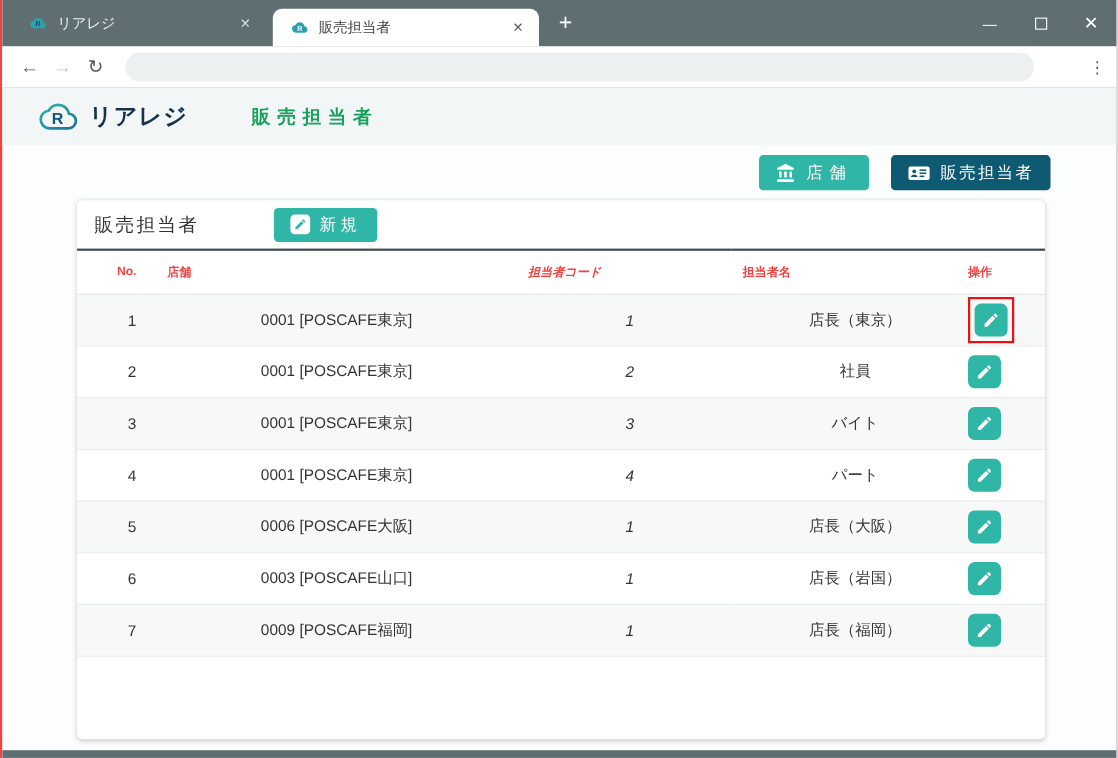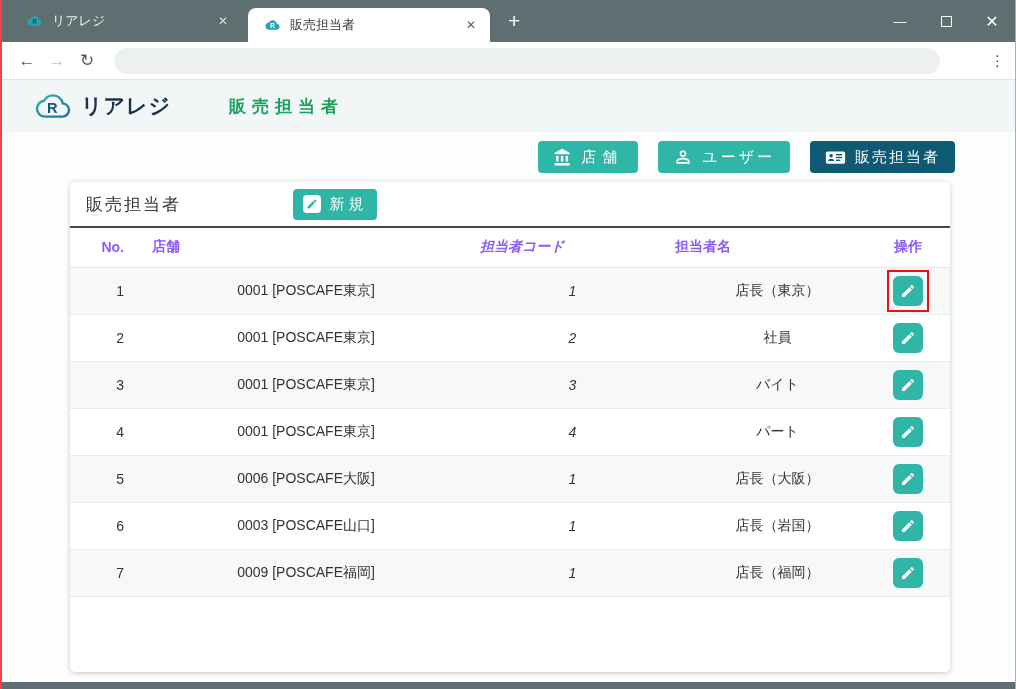--- a/index.html
+++ b/index.html
@@ -39,33 +39,33 @@
   .nav-row{ display:flex; justify-content:flex-end; align-items:center; gap:20px; margin:9px 60px 0 0; }
   .nav-btn{ height:32px; display:flex; align-items:center; gap:9px; padding:0 15px;
     background:#2fb6a6; color:#fff; font-size:15px; border:none; border-radius:4px; letter-spacing:3px; }
   .nav-btn.wide{ letter-spacing:6px; }
   .nav-btn.active{ background:#0e5a72; letter-spacing:2px; }
 
   .card{ width:880px; height:490px; margin:9px 0 0 68px; background:#fff; border-radius:5px;
     box-shadow:0 1px 5px rgba(60,64,67,.28); overflow:hidden; }
   .card-header{ height:44px; display:flex; align-items:center; padding-left:16px; }
   .card-title{ font-size:17px; color:#333; letter-spacing:2px; }
-  .new-btn{ margin-left:112px; width:84px; height:31px; background:#2fb6a6; border:none; border-radius:4px;
+  .new-btn{ margin-left:68px; width:94px; height:31px; background:#2fb6a6; border:none; border-radius:4px;
     color:#fff; font-size:15px; letter-spacing:4px; display:flex; align-items:center; justify-content:center; gap:9px; }
   .icon-box{ width:18px; height:18px; background:#fff; border-radius:4px; display:flex; align-items:center; justify-content:center; }
 
   table{ width:100%; border-collapse:collapse; border-top:2px solid #3d4a52; table-layout:fixed; }
-  th{ font-size:14px; font-weight:bold; color:#8b5cf6; text-align:left; height:40px; border-bottom:1px solid #e4e7e7; }
+  th{ font-size:11px; font-weight:bold; color:#ef4444; text-align:left; height:40px; border-bottom:1px solid #e4e7e7; }
   td{ font-size:14px; color:#333; height:47px; border-bottom:1px solid #e9ecec;text-align:center; }
   tbody tr:nth-child(odd){ background:#f7f8f8; }
   .c-no{ width:60px; text-align:right; padding-right:6px; }
   .c-store{ width:330px; padding-left:22px; }
   .c-code{ width:205px; padding-left:20px;font-style:italic; }
   .c-name{ width:215px; padding-left:10px; }
-  .c-op{ width:70px; text-align:center; padding-right:14px; }
+  .c-op{ width:70px; text-align:left; padding-right:14px; }
   .edit-btn{ width:30px; height:30px; background:#2fb6a6; border:none; border-radius:6px;
     display:inline-flex; align-items:center; justify-content:center; vertical-align:middle; }
   .hl-box{ display:inline-flex; padding:4px; border:2px solid #ec1010; }
 
   .bottom-edge{ position:absolute; left:0; bottom:0; width:100%; height:7px; background:#5e6e71; }
 </style>
 </head>
 <body>
 
 <div id="window">
@@ -122,26 +122,20 @@
     <span class="page-title">販売担当者</span>
   </div>
 
   <div class="nav-row">
     <button class="nav-btn wide">
       <svg width="19" height="19" viewBox="0 0 24 24">
         <path d="M4 10v7h3v-7H4zm6 0v7h3v-7h-3zM2 22h19v-3H2v3zm14-12v7h3v-7h-3zm-4.5-9L2 6v2h19V6l-9.5-5z" fill="#fff"></path>
       </svg>
       <span>店舗</span>
     </button>
-    <button class="nav-btn">
-      <svg width="20" height="20" viewBox="0 0 24 24">
-        <path d="M12 5.9a2.1 2.1 0 1 1 0 4.2 2.1 2.1 0 0 1 0-4.2m0 9c2.97 0 6.1 1.46 6.1 2.1v1.1H5.9V17c0-.64 3.13-2.1 6.1-2.1M12 4C9.79 4 8 5.79 8 8s1.79 4 4 4 4-1.79 4-4-1.79-4-4-4zm0 9c-2.67 0-8 1.34-8 4v3h16v-3c0-2.66-5.33-4-8-4z" fill="#fff"></path>
-      </svg>
-      <span>ユーザー</span>
-    </button>
     <button class="nav-btn active">
       <svg width="21" height="21" viewBox="0 0 24 24">
         <rect x="1" y="5" width="22" height="14" rx="2" fill="#fff"></rect>
         <circle cx="7" cy="10" r="2" fill="#0e5a72"></circle>
         <path d="M3.5 16c0-1.8 2-2.7 3.5-2.7s3.5.9 3.5 2.7z" fill="#0e5a72"></path>
         <rect x="12.5" y="8" width="7" height="1.6" fill="#0e5a72"></rect>
         <rect x="12.5" y="11.2" width="7" height="1.6" fill="#0e5a72"></rect>
         <rect x="12.5" y="14.4" width="5" height="1.6" fill="#0e5a72"></rect>
       </svg>
       <span>販売担当者</span>

